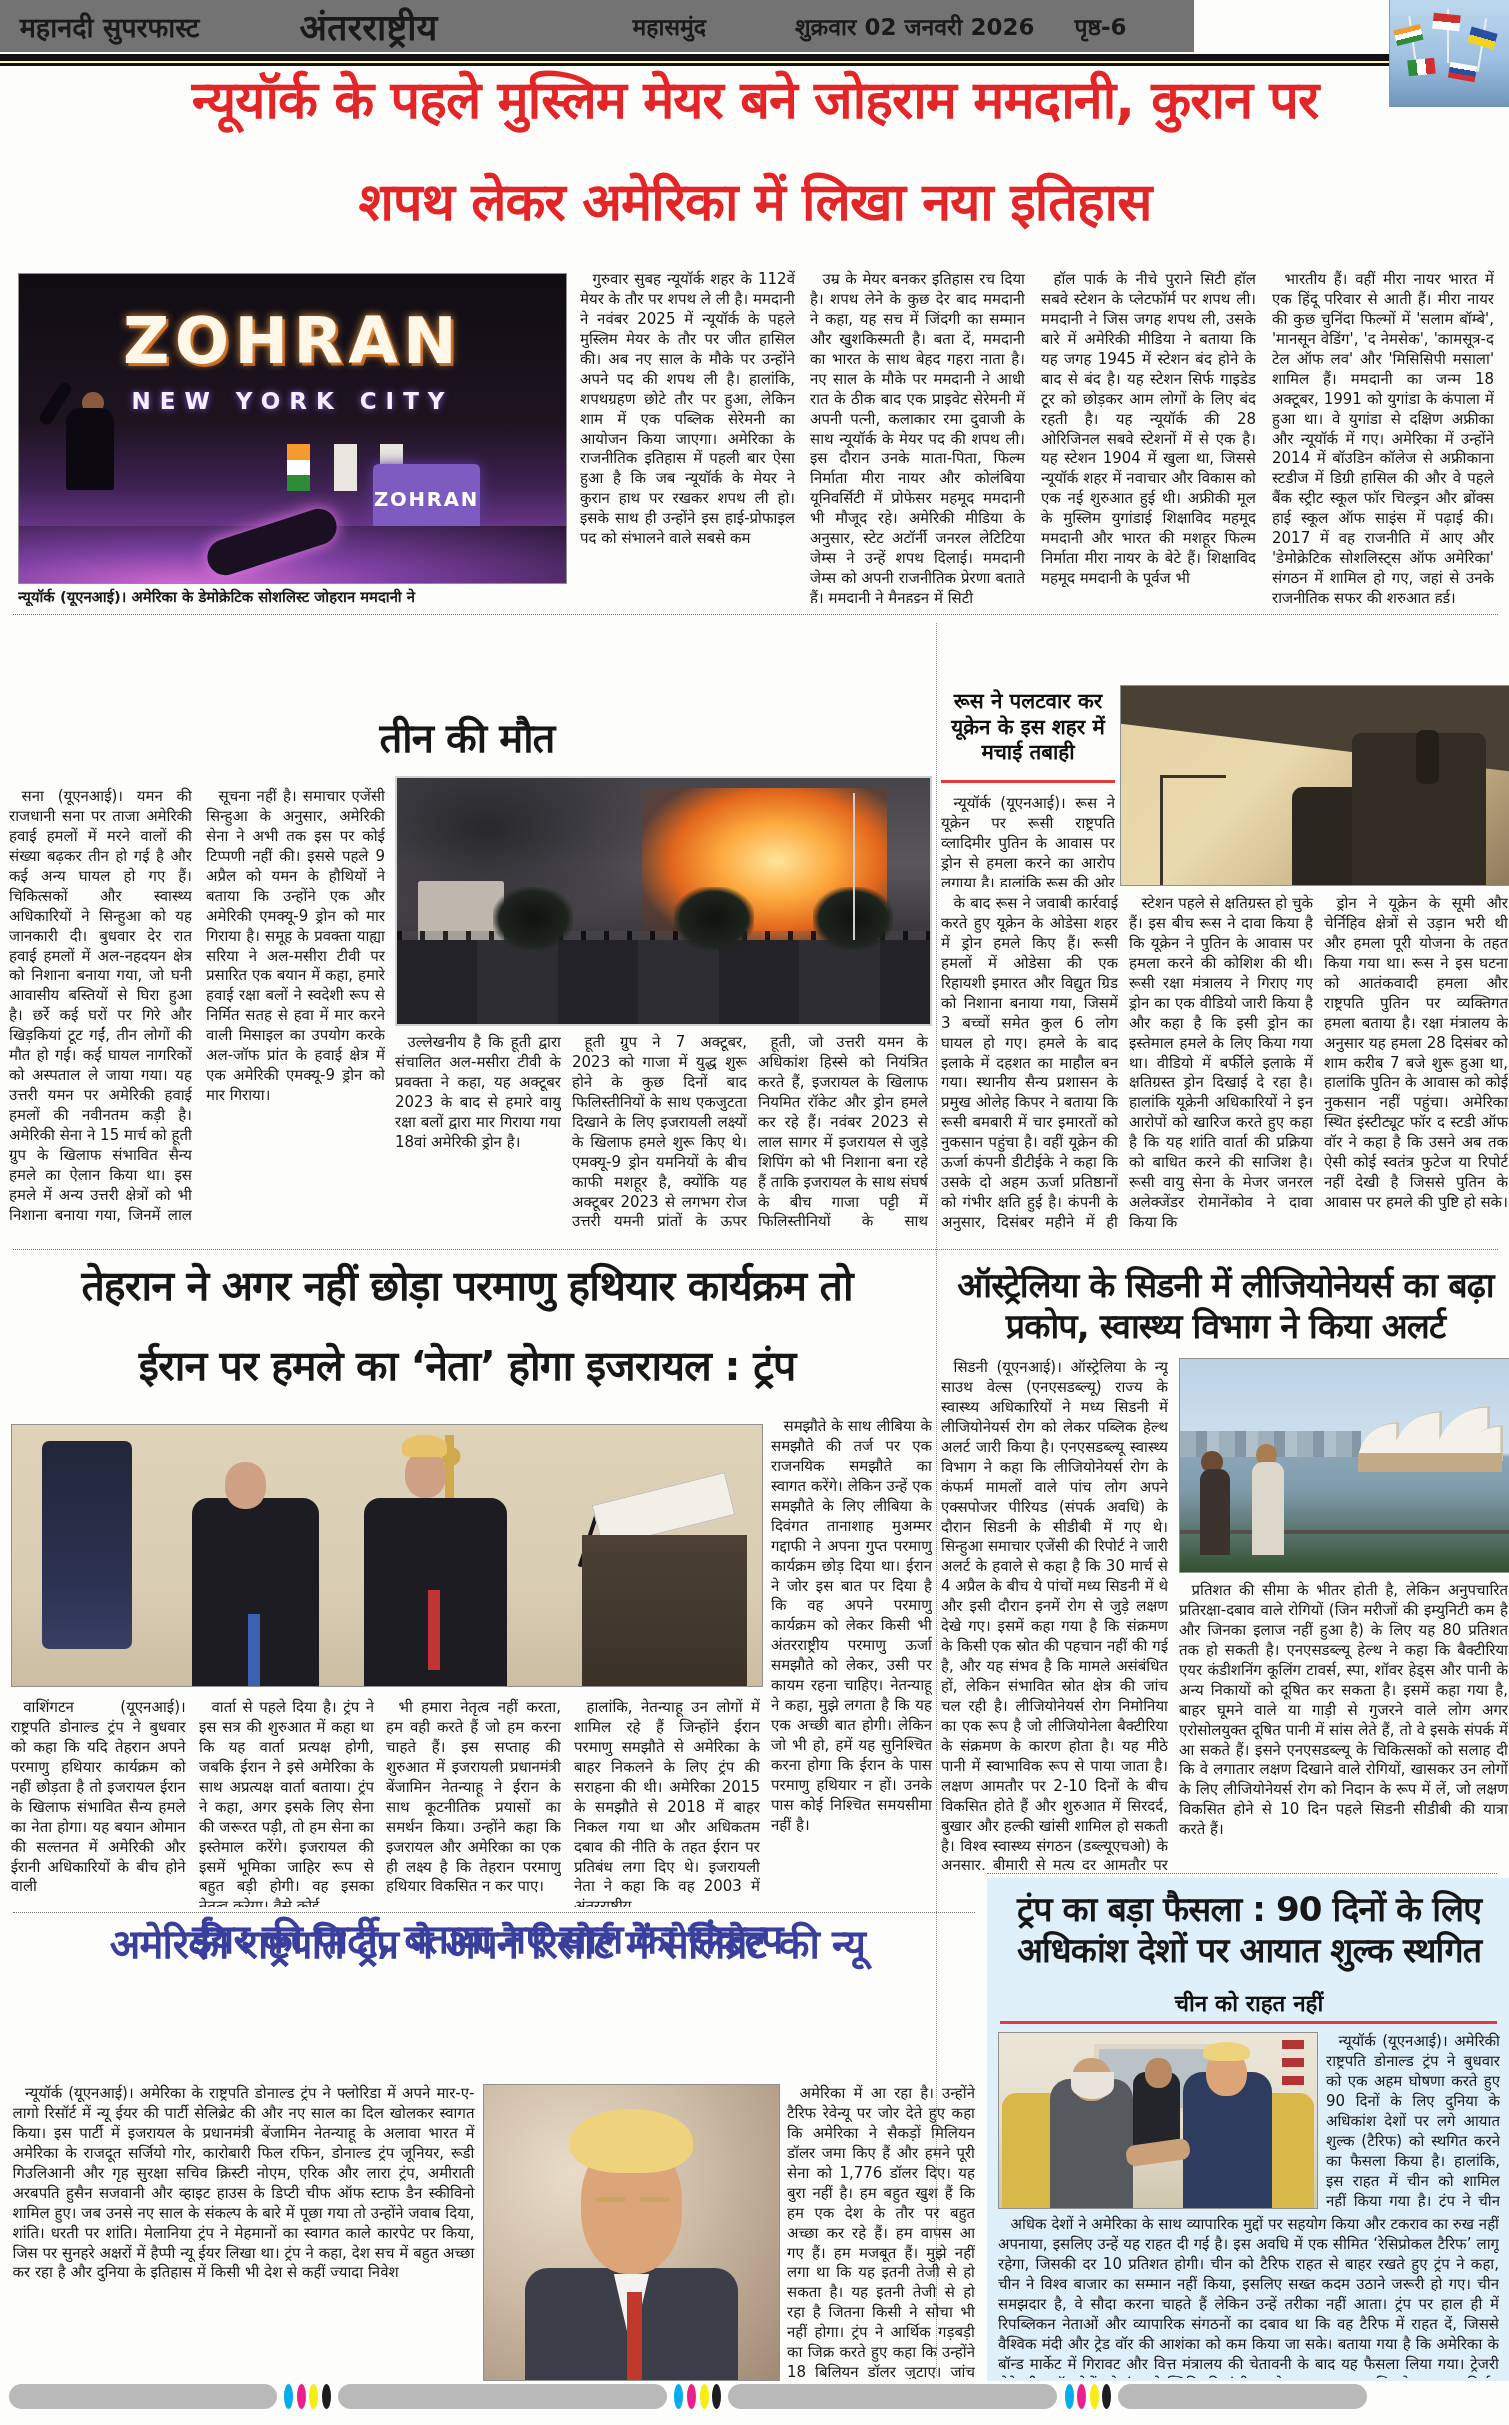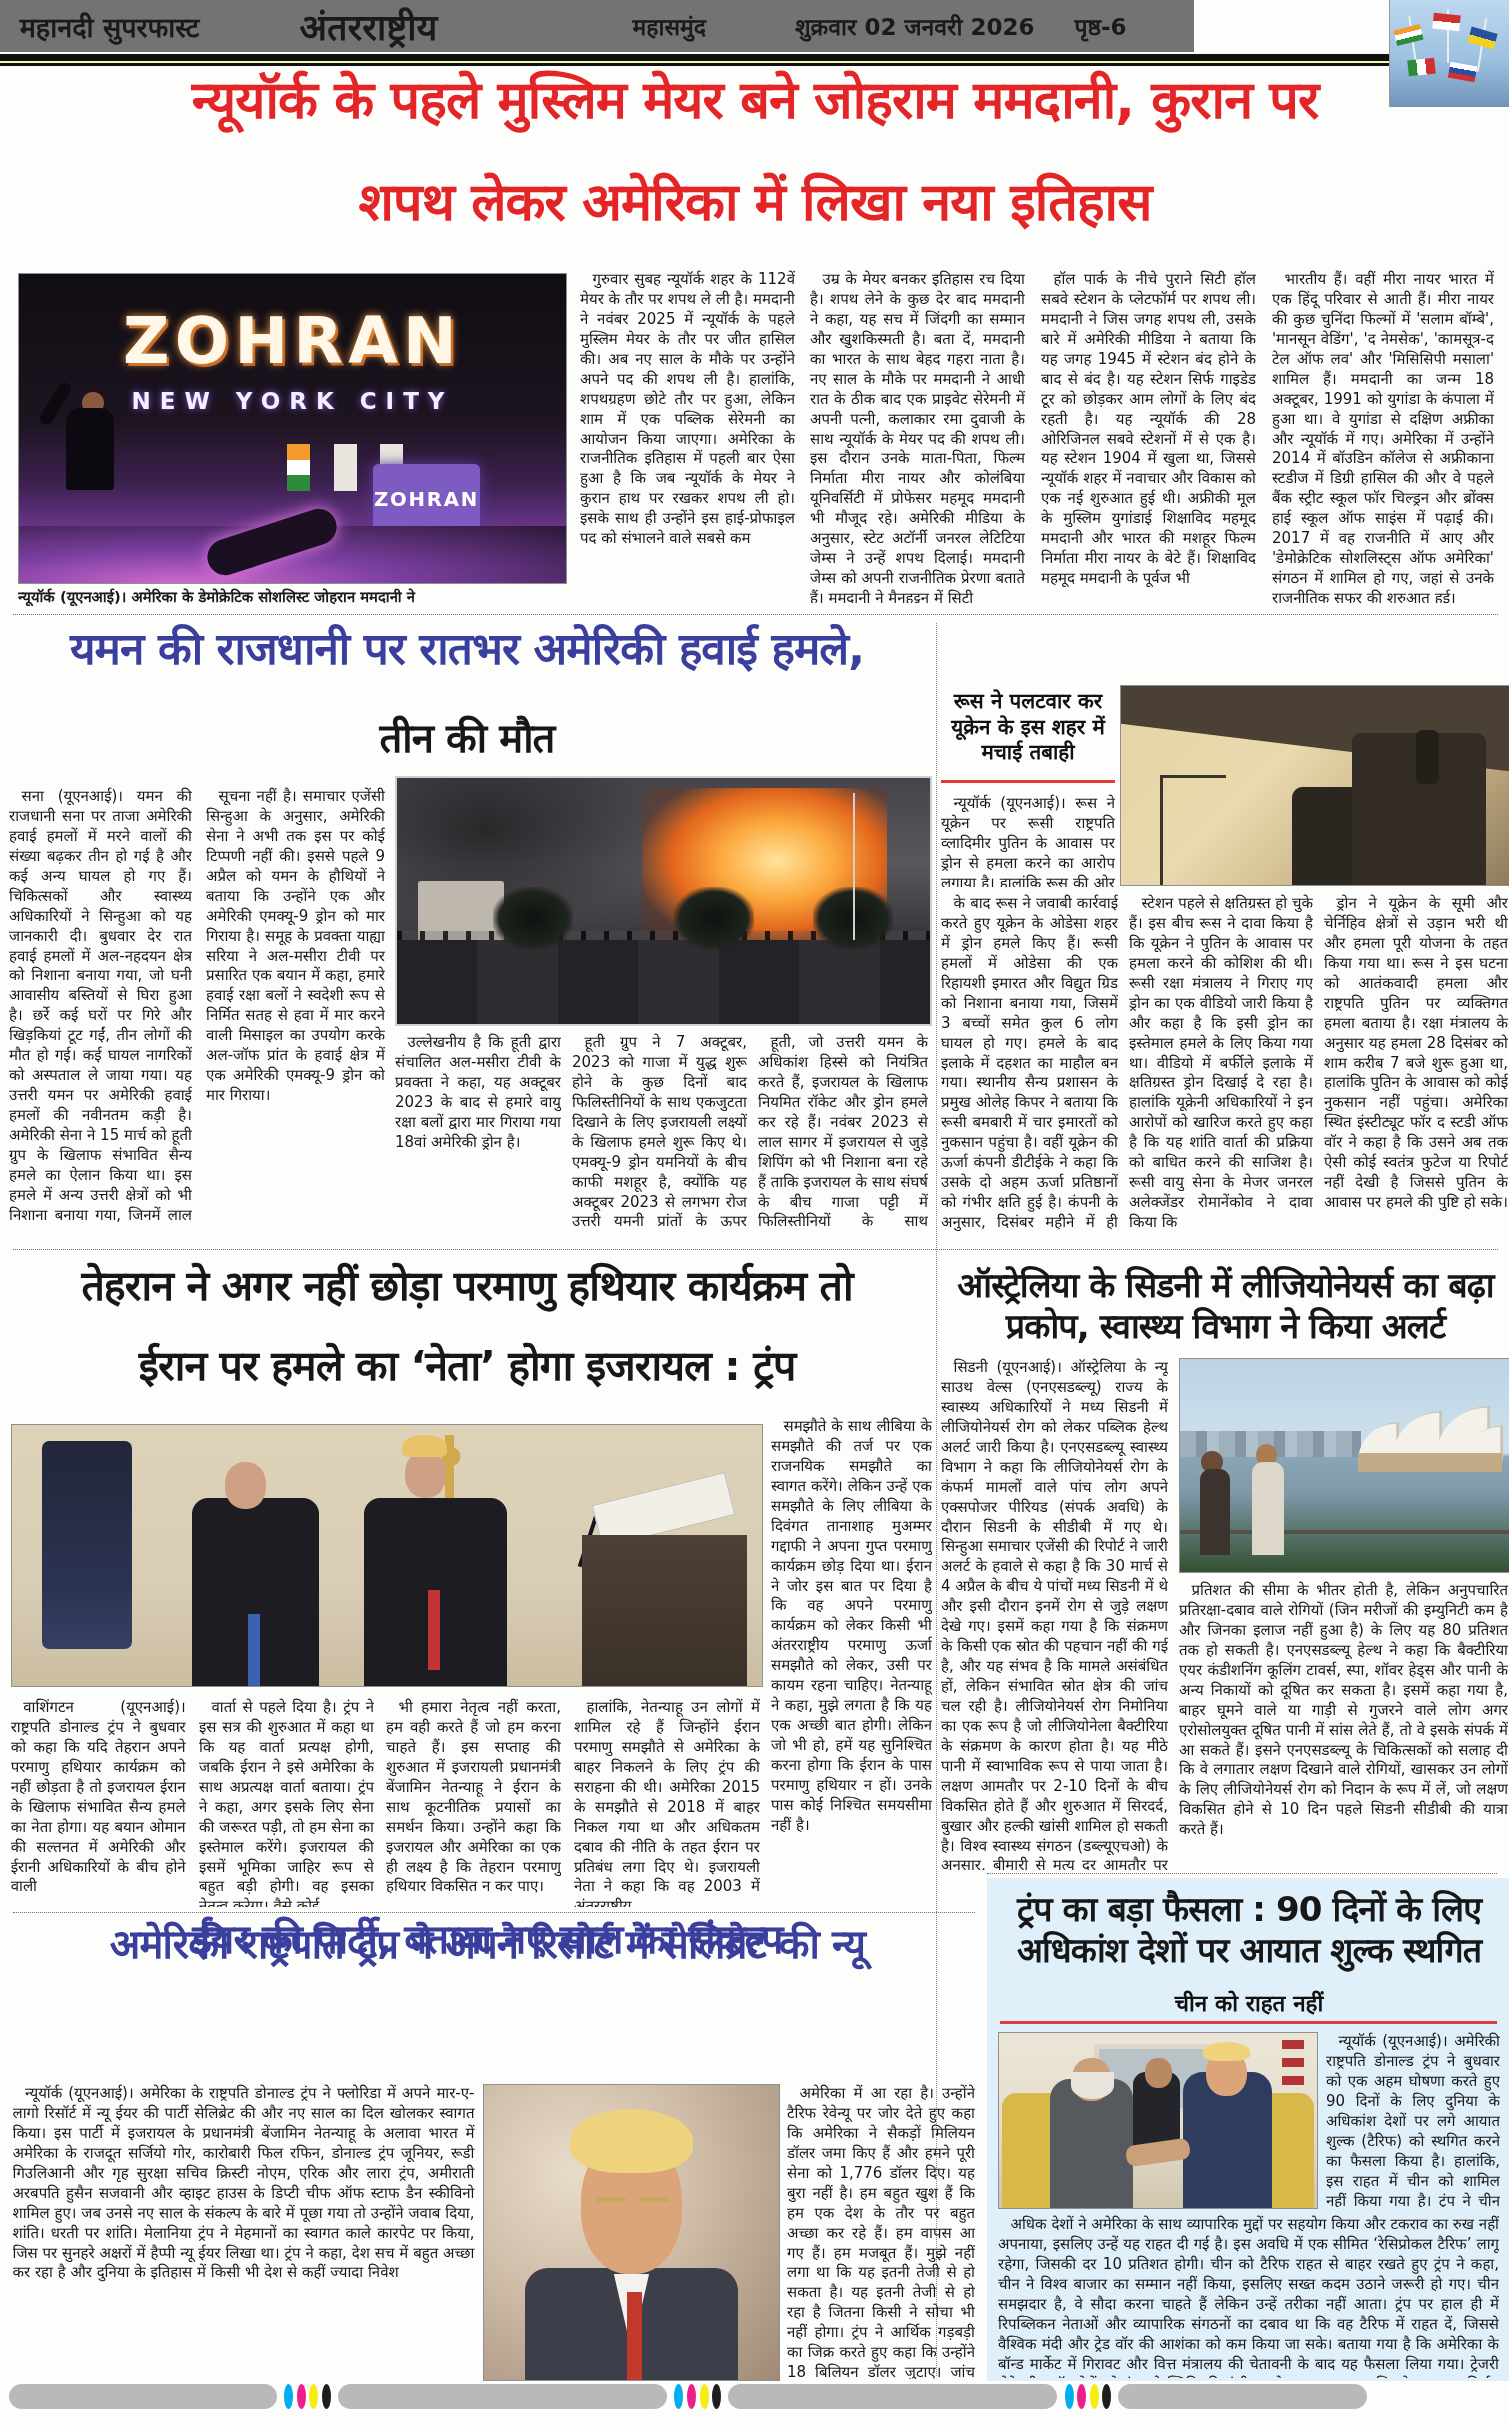--- a/index.html
+++ b/index.html
@@ -171,21 +171,20 @@
   <div class="caption" style="left:18px;top:586px;width:572px;">न्यूयॉर्क (यूएनआई)। अमेरिका के डेमोक्रेटिक सोशलिस्ट जोहरान ममदानी ने</div>
 
   <div class="col" style="left:580px;top:270px;width:215px;height:333px;">गुरुवार सुबह न्यूयॉर्क शहर के 112वें मेयर के तौर पर शपथ ले ली है। ममदानी ने नवंबर 2025 में न्यूयॉर्क के पहले मुस्लिम मेयर के तौर पर जीत हासिल की। अब नए साल के मौके पर उन्होंने अपने पद की शपथ ली है। हालांकि, शपथग्रहण छोटे तौर पर हुआ, लेकिन शाम में एक पब्लिक सेरेमनी का आयोजन किया जाएगा। अमेरिका के राजनीतिक इतिहास में पहली बार ऐसा हुआ है कि जब न्यूयॉर्क के मेयर ने कुरान हाथ पर रखकर शपथ ली हो। इसके साथ ही उन्होंने इस हाई-प्रोफाइल पद को संभालने वाले सबसे कम</div>
   <div class="col" style="left:810px;top:270px;width:215px;height:333px;">उम्र के मेयर बनकर इतिहास रच दिया है। शपथ लेने के कुछ देर बाद ममदानी ने कहा, यह सच में जिंदगी का सम्मान और खुशकिस्मती है। बता दें, ममदानी का भारत के साथ बेहद गहरा नाता है। नए साल के मौके पर ममदानी ने आधी रात के ठीक बाद एक प्राइवेट सेरेमनी में अपनी पत्नी, कलाकार रमा दुवाजी के साथ न्यूयॉर्क के मेयर पद की शपथ ली। इस दौरान उनके माता-पिता, फिल्म निर्माता मीरा नायर और कोलंबिया यूनिवर्सिटी में प्रोफेसर महमूद ममदानी भी मौजूद रहे। अमेरिकी मीडिया के अनुसार, स्टेट अटॉर्नी जनरल लेटिटिया जेम्स ने उन्हें शपथ दिलाई। ममदानी जेम्स को अपनी राजनीतिक प्रेरणा बताते हैं। ममदानी ने मैनहट्टन में सिटी</div>
   <div class="col" style="left:1041px;top:270px;width:215px;height:333px;">हॉल पार्क के नीचे पुराने सिटी हॉल सबवे स्टेशन के प्लेटफॉर्म पर शपथ ली। ममदानी ने जिस जगह शपथ ली, उसके बारे में अमेरिकी मीडिया ने बताया कि यह जगह 1945 में स्टेशन बंद होने के बाद से बंद है। यह स्टेशन सिर्फ गाइडेड टूर को छोड़कर आम लोगों के लिए बंद रहती है। यह न्यूयॉर्क की 28 ओरिजिनल सबवे स्टेशनों में से एक है। यह स्टेशन 1904 में खुला था, जिससे न्यूयॉर्क शहर में नवाचार और विकास को एक नई शुरुआत हुई थी। अफ्रीकी मूल के मुस्लिम युगांडाई शिक्षाविद महमूद ममदानी और भारत की मशहूर फिल्म निर्माता मीरा नायर के बेटे हैं। शिक्षाविद महमूद ममदानी के पूर्वज भी</div>
   <div class="col" style="left:1272px;top:270px;width:222px;height:333px;">भारतीय हैं। वहीं मीरा नायर भारत में एक हिंदू परिवार से आती हैं। मीरा नायर की कुछ चुनिंदा फिल्मों में 'सलाम बॉम्बे', 'मानसून वेडिंग', 'द नेमसेक', 'कामसूत्र-द टेल ऑफ लव' और 'मिसिसिपी मसाला' शामिल हैं। ममदानी का जन्म 18 अक्टूबर, 1991 को युगांडा के कंपाला में हुआ था। वे युगांडा से दक्षिण अफ्रीका और न्यूयॉर्क में गए। अमेरिका में उन्होंने 2014 में बॉउडिन कॉलेज से अफ्रीकाना स्टडीज में डिग्री हासिल की और वे पहले बैंक स्ट्रीट स्कूल फॉर चिल्ड्रन और ब्रोंक्स हाई स्कूल ऑफ साइंस में पढ़ाई की। 2017 में वह राजनीति में आए और 'डेमोक्रेटिक सोशलिस्ट्स ऑफ अमेरिका' संगठन में शामिल हो गए, जहां से उनके राजनीतिक सफर की शुरुआत हुई।</div>
 
   <div class="divider" style="left:12.5px;top:614px;width:1485px;"></div>
   <div class="vdivider" style="left:936px;top:623px;height:1753px;"></div>
 
-  <div class="hl hl-blue" style="left:0;top:626px;width:934px;font-size:44px;">यमन की राजधानी पर रातभर अमेरिकी हवाई हमले,</div>
   <div class="hl hl-black" style="left:0;top:717px;width:934px;font-size:40px;">तीन की मौत</div>
 
   <div class="col" style="left:9px;top:787px;width:183px;height:438px;">सना (यूएनआई)। यमन की राजधानी सना पर ताजा अमेरिकी हवाई हमलों में मरने वालों की संख्या बढ़कर तीन हो गई है और कई अन्य घायल हो गए हैं। चिकित्सकों और स्वास्थ्य अधिकारियों ने सिन्हुआ को यह जानकारी दी। बुधवार देर रात हवाई हमलों में अल-नहदयन क्षेत्र को निशाना बनाया गया, जो घनी आवासीय बस्तियों से घिरा हुआ है। छर्रे कई घरों पर गिरे और खिड़कियां टूट गईं, तीन लोगों की मौत हो गई। कई घायल नागरिकों को अस्पताल ले जाया गया। यह उत्तरी यमन पर अमेरिकी हवाई हमलों की नवीनतम कड़ी है। अमेरिकी सेना ने 15 मार्च को हूती ग्रुप के खिलाफ संभावित सैन्य हमले का ऐलान किया था। इस हमले में अन्य उत्तरी क्षेत्रों को भी निशाना बनाया गया, जिनमें लाल सागर के बंदरगाह शहर होदेदाह और कामरान द्वीप भी शामिल हैं, जहां अभी तक किसी के हताहत होने की</div>
   <div class="col" style="left:206px;top:787px;width:179px;height:438px;">सूचना नहीं है। समाचार एजेंसी सिन्हुआ के अनुसार, अमेरिकी सेना ने अभी तक इस पर कोई टिप्पणी नहीं की। इससे पहले 9 अप्रैल को यमन के हौथियों ने बताया कि उन्होंने एक और अमेरिकी एमक्यू-9 ड्रोन को मार गिराया है। समूह के प्रवक्ता याह्या सरिया ने अल-मसीरा टीवी पर प्रसारित एक बयान में कहा, हमारे हवाई रक्षा बलों ने स्वदेशी रूप से निर्मित सतह से हवा में मार करने वाली मिसाइल का उपयोग करके अल-जॉफ प्रांत के हवाई क्षेत्र में एक अमेरिकी एमक्यू-9 ड्रोन को मार गिराया।</div>
 
   <div class="photo ph-yemen" style="left:395px;top:776px;width:533px;height:246px;">
     <div class="ym-smoke"></div>
     <div class="ym-fire"></div>
     <div class="ym-bldg"></div>
     <div class="ym-fence"></div>

